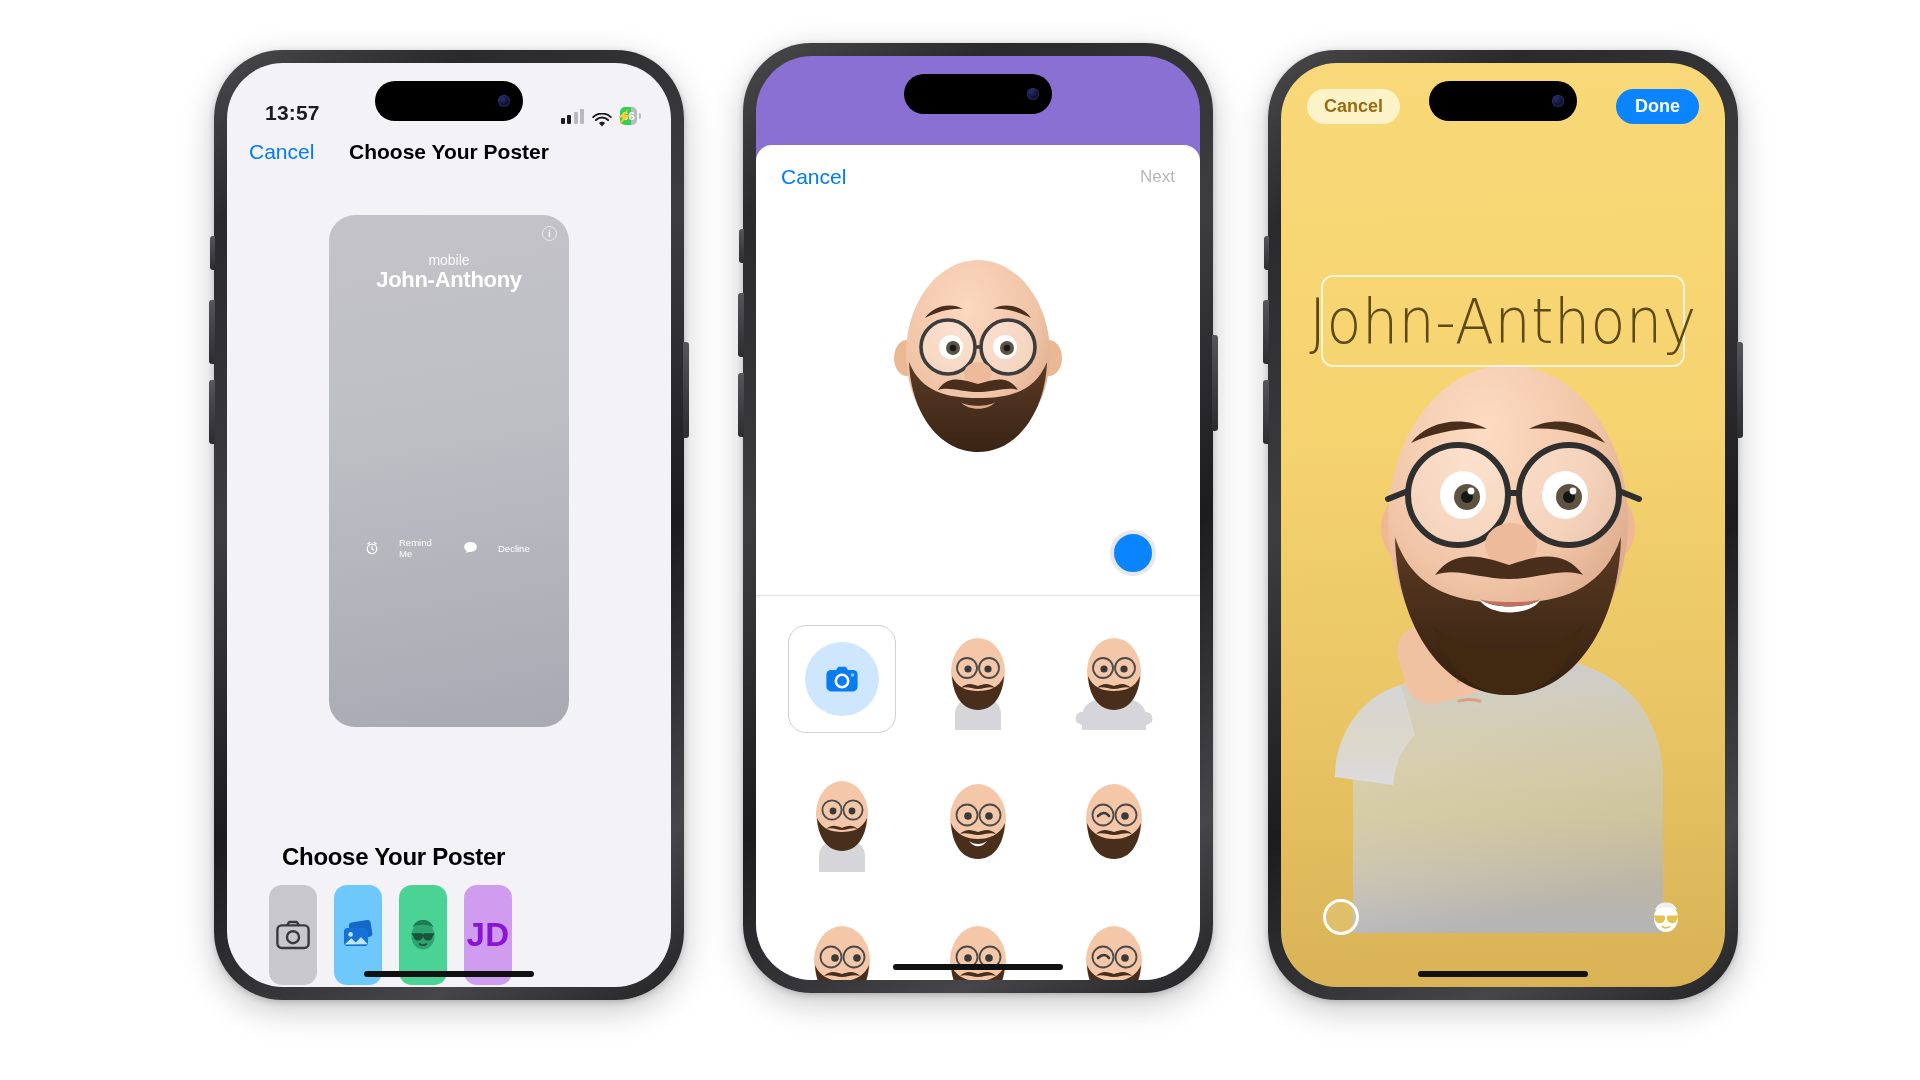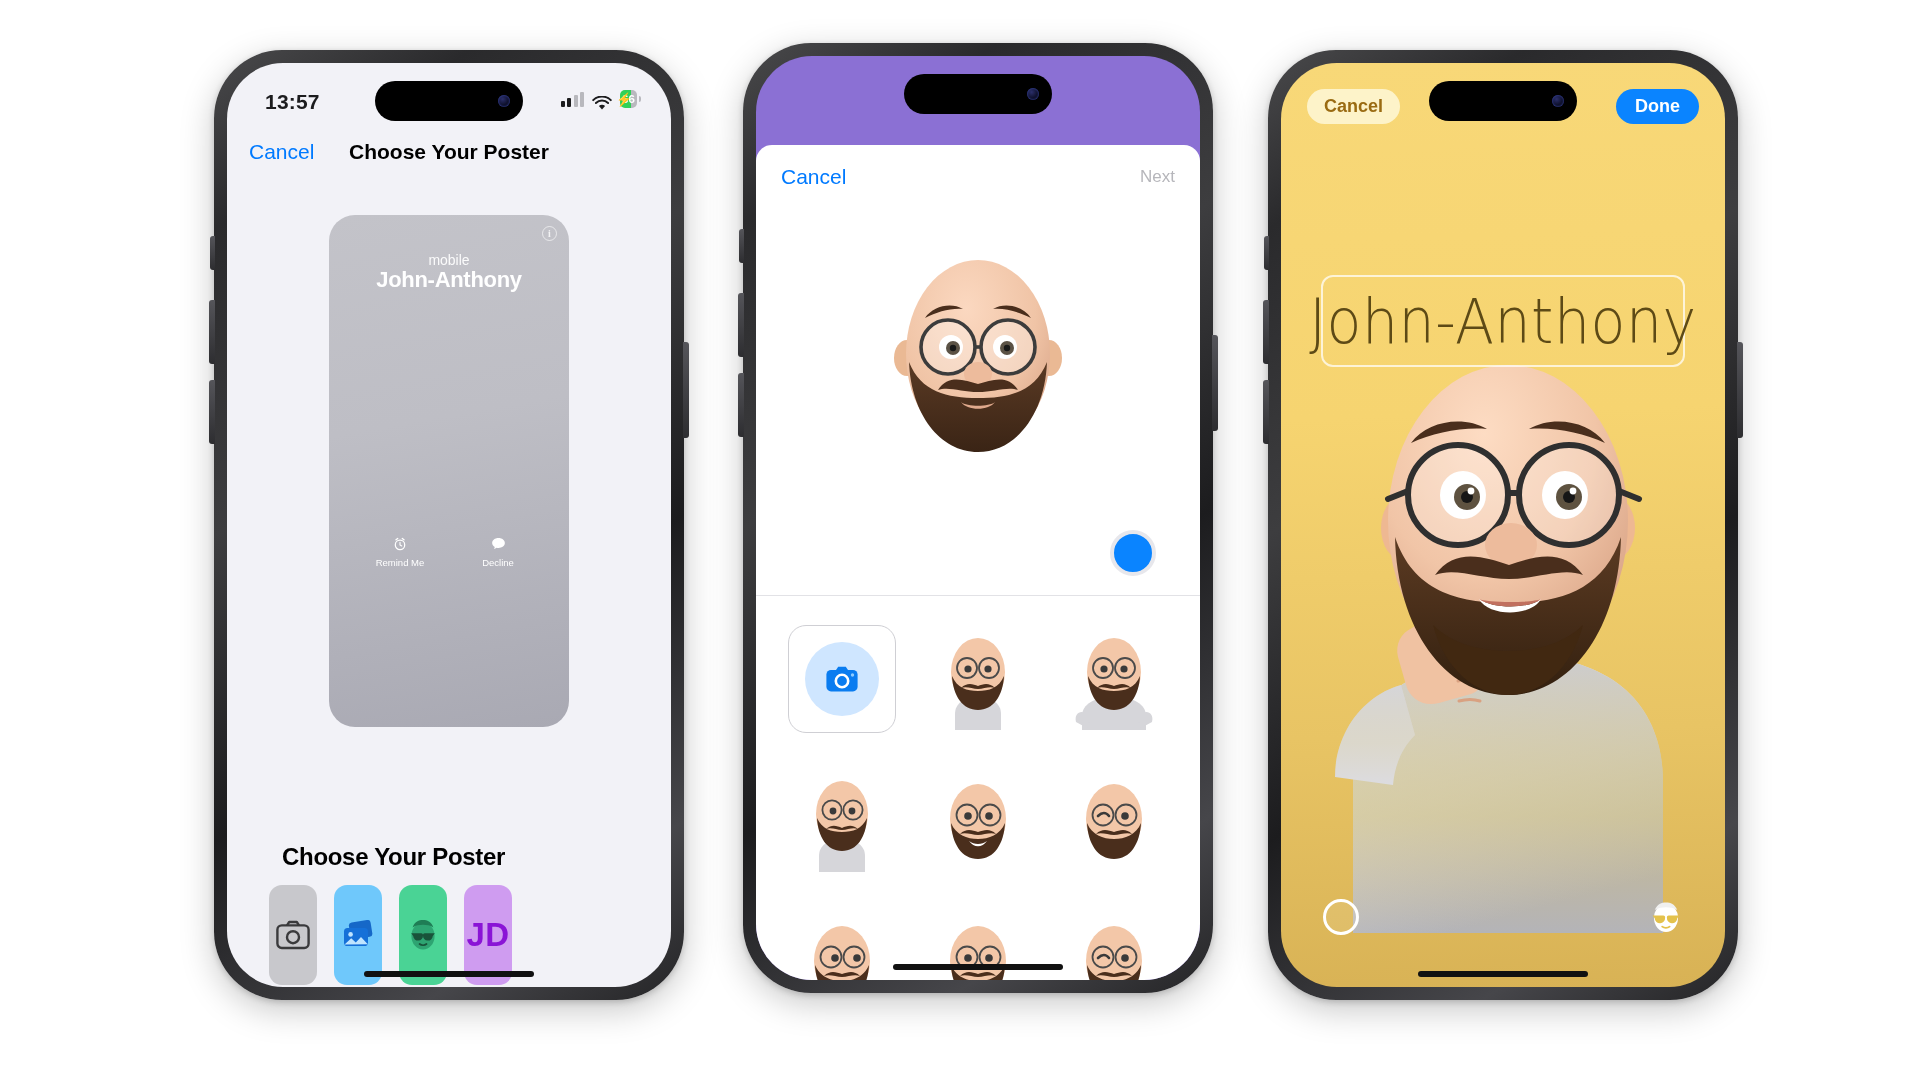--- a/index.html
+++ b/index.html
@@ -52,24 +52,23 @@
   .home-ind{
     position:absolute; bottom:10px; left:50%; transform:translateX(-50%);
     width:170px; height:6px; border-radius:3px; background:#111; z-index:45;
   }
 
   
   #phone1{ left:214px; top:50px; }
   #phone1 .screen{ background:#f2f2f7; }
   .sbar{
     position:absolute; top:0; left:0; right:0; height:62px; z-index:30;
-    display:flex; align-items:flex-start; justify-content:space-between;
+    display:flex; align-items:flex-end; justify-content:space-between;
     padding:18px 34px 0 38px; font-size:21px; font-weight:700; color:#1c1c1e;
     letter-spacing:.2px;
-    margin-top:9px;
   }
   .sbar .right{ display:flex; align-items:center; gap:8px; }
   .bars{ display:flex; align-items:flex-end; gap:2.5px; height:15px; }
   .bars i{ width:4px; border-radius:1px; background:#1c1c1e; display:block; }
   .bars i:nth-child(1){ height:6px; }
   .bars i:nth-child(2){ height:9px; }
   .bars i:nth-child(3){ height:12px; background:#b8b8bd; }
   .bars i:nth-child(4){ height:15px; background:#b8b8bd; }
   .wifi{ width:20px; height:15px; position:relative; }
   .batt{
@@ -102,21 +101,21 @@
     color:rgba(255,255,255,.8); font-size:10px; font-weight:700;
     display:flex; align-items:center; justify-content:center; font-family:"Liberation Serif",serif;
   }
   .pc-mobile{ position:absolute; top:37px; left:0; right:0; text-align:center;
     font-size:14px; color:rgba(255,255,255,.93); }
   .pc-name{ position:absolute; top:52px; left:0; right:0; text-align:center;
     font-size:22px; font-weight:700; color:#fff; letter-spacing:-.3px; }
 
   .mini-actions{ position:absolute; left:0; right:0; top:322px;
     display:flex; justify-content:space-around; padding:0 22px; }
-  .mini-act{ display:flex; flex-direction:column; align-items:center; gap:5px; width:70px; }
+  .mini-act{ display:flex; flex-direction:row; align-items:center; gap:20px; width:70px; }
   .mini-act .glyph{ font-size:14px; color:#fff; line-height:1; height:15px; }
   .mini-act .lbl{ font-size:9.5px; color:#fff; }
 
   .call-btns{ position:absolute; left:0; right:0; top:385px;
     display:flex; justify-content:space-around; padding:0 16px; }
   .call-col{ display:flex; flex-direction:column; align-items:center; gap:6px; }
   .call-circle{ width:44px; height:44px; border-radius:50%;
     display:flex; align-items:center; justify-content:center; }
   .call-decline{ background:#ff3b30; }
   .call-accept{ background:#34c759; }

